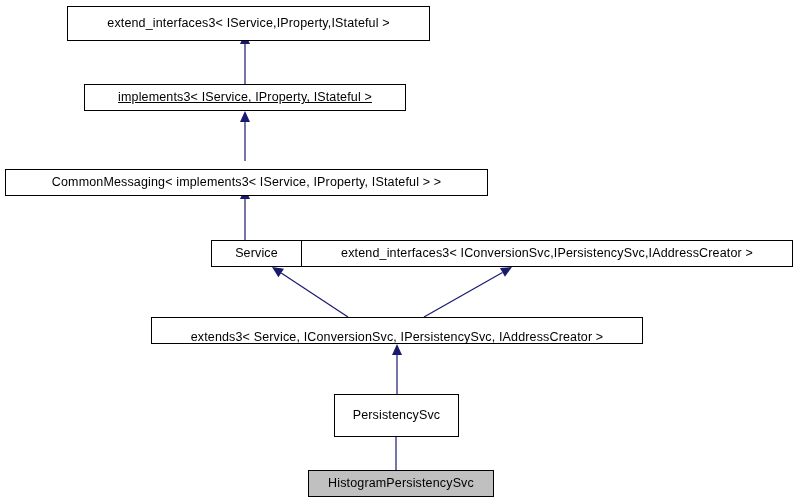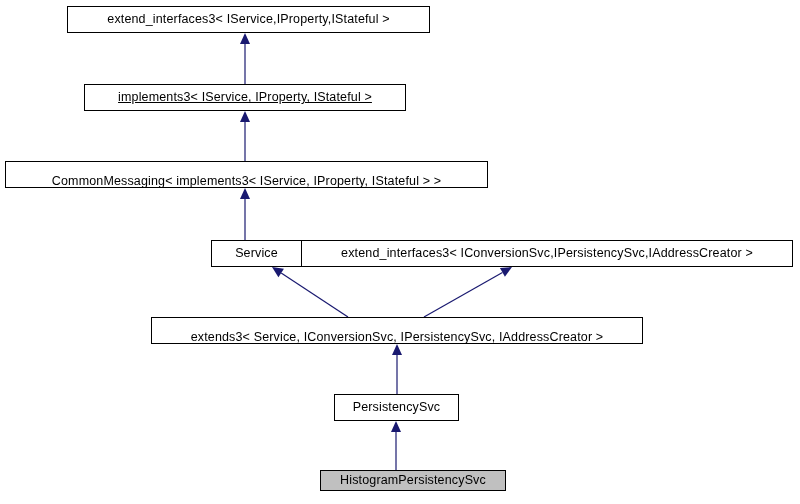--- a/index.html
+++ b/index.html
@@ -77,38 +77,38 @@
       <g>
         <line x1="397" y1="394" x2="397" y2="355" stroke="#191970" stroke-width="1.2"></line>
         <polygon points="397,344 402,355 392,355" fill="#191970"></polygon>
       </g>
       <g>
         <line x1="396" y1="470" x2="396" y2="432" stroke="#191970" stroke-width="1.2"></line>
         <polygon points="396,421 401,432 391,432" fill="#191970"></polygon>
       </g>
     </svg>
   <div id="node-layer">
-      <div class="uml-node" style="left: 67px; top: 6px; width: 363px; height: 27px;">
+      <div class="uml-node" style="left: 67px; top: 6px; width: 363px; height: 35px;">
         <span class="uml-node-label">extend_interfaces3&lt; IService,IProperty,IStateful &gt;</span>
       </div>
       <div class="uml-node" style="left: 84px; top: 84px; width: 322px; height: 27px; text-decoration: underline;">
         <span class="uml-node-label">implements3&lt; IService, IProperty, IStateful &gt;</span>
       </div>
-      <div class="uml-node" style="left: 5px; top: 161px; width: 483px; height: 27px; align-items: flex-end;">
+      <div class="uml-node" style="left: 5px; top: 169px; width: 483px; height: 27px;">
         <span class="uml-node-label">CommonMessaging&lt; implements3&lt; IService, IProperty, IStateful &gt; &gt;</span>
       </div>
       <div class="uml-node" style="left: 211px; top: 240px; width: 91px; height: 27px;">
         <span class="uml-node-label">Service</span>
       </div>
       <div class="uml-node" style="left: 301px; top: 240px; width: 492px; height: 27px;">
         <span class="uml-node-label">extend_interfaces3&lt; IConversionSvc,IPersistencySvc,IAddressCreator &gt;</span>
       </div>
       <div class="uml-node" style="left: 151px; top: 317px; width: 492px; height: 27px; align-items: flex-end;">
         <span class="uml-node-label">extends3&lt; Service, IConversionSvc, IPersistencySvc, IAddressCreator &gt;</span>
       </div>
-      <div class="uml-node" style="left: 334px; top: 394px; width: 125px; height: 27px;">
+      <div class="uml-node" style="left: 334px; top: 394px; width: 125px; height: 43px;">
         <span class="uml-node-label">PersistencySvc</span>
       </div>
-      <div class="uml-node highlight" style="left: 320px; top: 470px; width: 186px; height: 21px;">
+      <div class="uml-node highlight" style="left: 308px; top: 470px; width: 186px; height: 27px;">
         <span class="uml-node-label">HistogramPersistencySvc</span>
       </div>
     </div>
 </div>
 
 </body></html>

